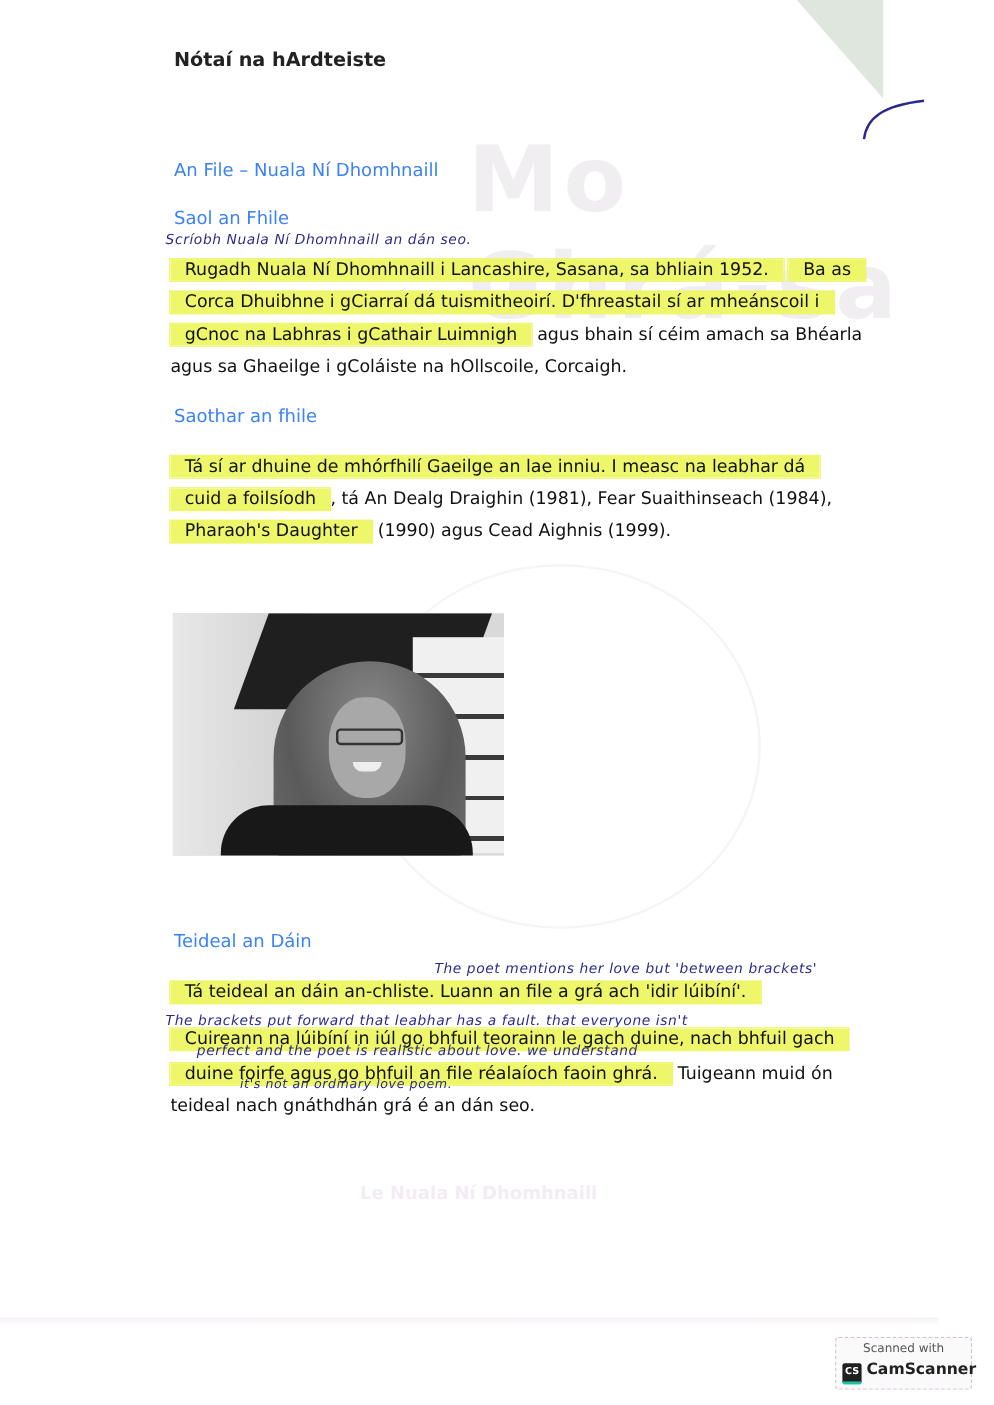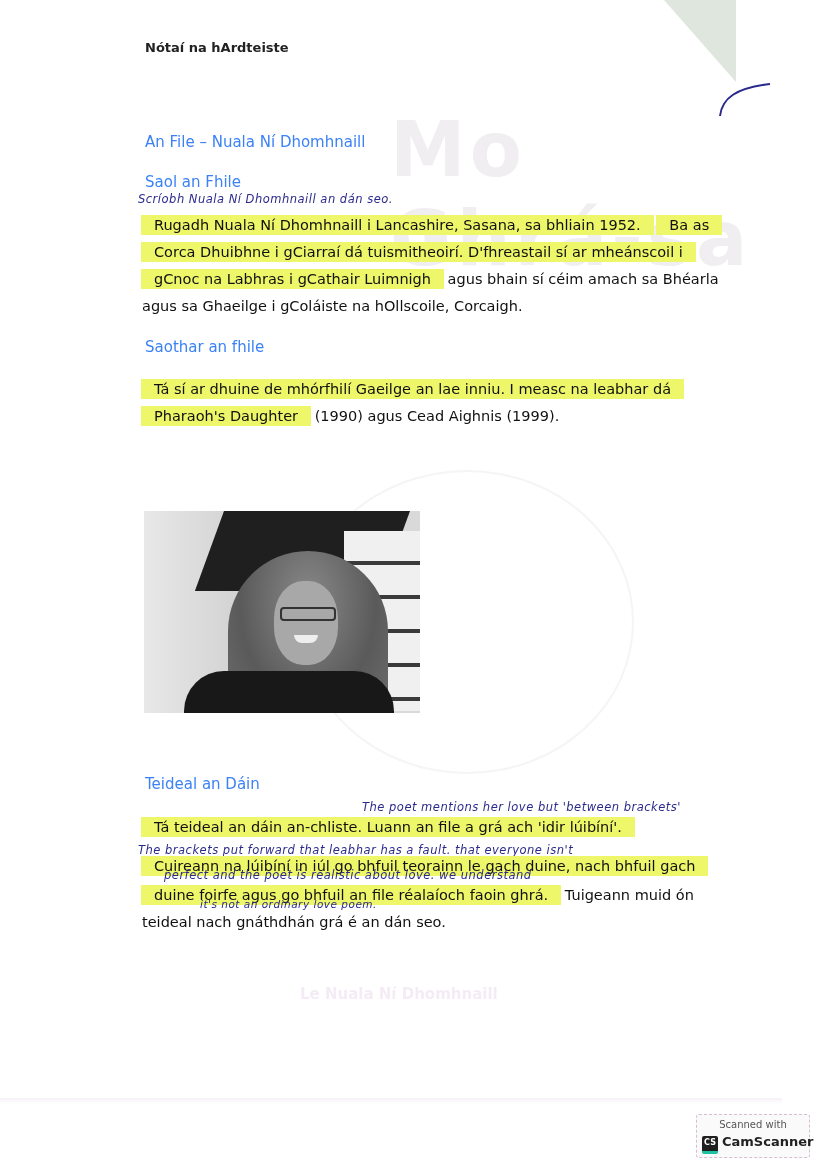--- a/index.html
+++ b/index.html
@@ -28,21 +28,21 @@
       font-family: "DejaVu Sans", sans-serif;
     }
     .ghost.title { left: 390px; top: 105px; font-size: 76px; letter-spacing: 4px; }
     .ghost.byline { left: 300px; top: 985px; font-size: 15px; color: #f4ecf4; }
     .ghost.circle {
       left: 300px; top: 470px; width: 330px; height: 300px; border-radius: 50%;
       border: 2px solid #f6f4f6; background: transparent;
     }
     .header-label {
       position: absolute; left: 145px; top: 40px;
-      font-size: 13px; font-weight: bold; color: #222;
+      font-size: 16px; font-weight: bold; color: #222;
     }
     .heading {
       position: absolute; left: 145px; font-size: 15px; color: #3b82f6;
       font-family: "DejaVu Sans", sans-serif;
     }
     .para {
       position: absolute; left: 142px; font-size: 14.5px; color: #111;
       line-height: 27px; white-space: nowrap;
     }
     .hl { background: #eef66a; padding: 1px 12px; box-shadow: 0 0 0 1px #eef66a; }
@@ -98,20 +98,21 @@
   <div class="para" style="top:212px;">
     <div><span class="hl">Rugadh Nuala Ní Dhomhnaill i Lancashire, Sasana, sa bhliain 1952.</span><span> </span><span class="hl">Ba as</span></div>
     <div><span class="hl">Corca Dhuibhne i gCiarraí dá tuismitheoirí.  D'fhreastail sí ar mheánscoil i</span><span></span></div>
     <div><span class="hl">gCnoc na Labhras i gCathair Luimnigh</span><span> agus bhain sí céim amach sa Bhéarla</span></div>
     <div><span>agus sa Ghaeilge i  gColáiste na hOllscoile, Corcaigh.</span></div>
   </div>
 
   <div class="heading" style="top:338px;">Saothar an fhile</div>
   <div class="para" style="top:376px;">
     <div><span class="hl">Tá sí ar dhuine de mhórfhilí Gaeilge an lae inniu. I measc na leabhar dá</span></div>
+    <div><span class="hl">cuid a foilsíodh</span><span>, tá An Dealg Draighin (1981), Fear Suaithinseach (1984),</span></div>
     <div><span class="hl">Pharaoh's Daughter</span><span> (1990) agus Cead Aighnis (1999).</span></div>
   </div>
 
   <div class="photo">
     <div class="wall-left"></div>
     <div class="dark-top"></div>
     <div class="shelves"></div>
     <div class="hair"></div>
     <div class="face"></div>
     <div class="glasses"></div>

